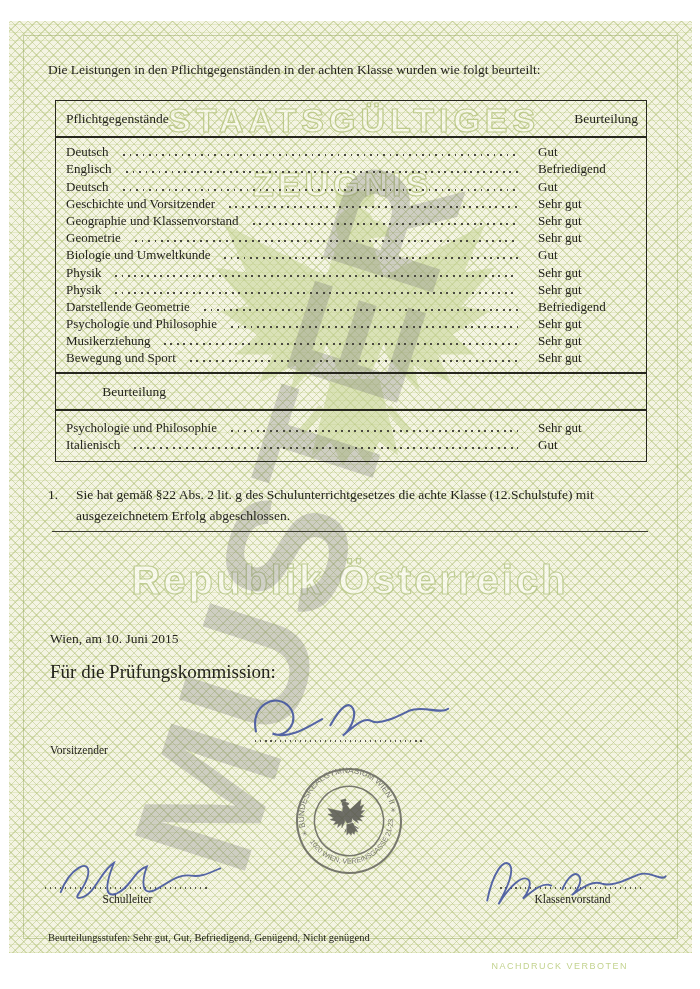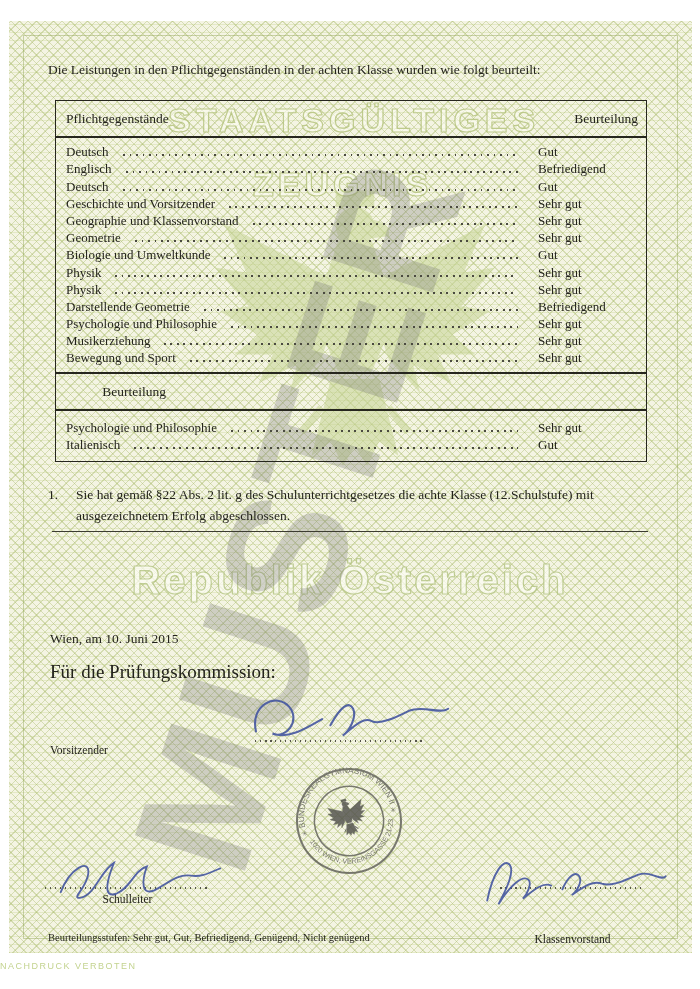--- a/index.html
+++ b/index.html
@@ -69,31 +69,31 @@
   .chair-label{top:744px;font-size:11.5px;}
 
   .sig-line{position:absolute;height:2px;
     background:repeating-linear-gradient(90deg,#55554a 0 1.5px,transparent 1.5px 5px);}
   .sig-line.chair{left:255px;top:740px;width:170px;}
   .sig-line.principal{left:45px;top:887px;width:165px;}
   .sig-line.teacher{left:500px;top:887px;width:145px;}
 
   .small-label{position:absolute;font-size:11.5px;text-align:center;}
   .principal-label{left:45px;top:893px;width:165px;}
-  .teacher-label{left:500px;top:893px;width:145px;margin-top:40px;}
+  .teacher-label{left:500px;top:893px;width:145px;}
 
   .signature{position:absolute;z-index:5;}
   .sig-chair{left:240px;top:686px;width:220px;height:62px;}
   .sig-principal{left:48px;top:850px;width:185px;height:55px;}
   .sig-teacher{left:478px;top:848px;width:195px;height:62px;}
 
   .stamp{position:absolute;left:293px;top:765px;width:112px;height:112px;z-index:4;opacity:0.82;}
 
   .grading-note{position:absolute;left:48px;top:932px;font-size:10.5px;}
-  .reprint-notice{position:absolute;left:0;top:961px;width:628px;text-align:left;
+  .reprint-notice{position:absolute;left:0;top:961px;width:628px;text-align:right;
     font-family:"Liberation Sans",sans-serif;font-size:9px;letter-spacing:1.5px;color:#c3d38f;}
 </style>
 </head>
 <body>
 
 <svg width="0" height="0" style="position:absolute" aria-hidden="true">
   <symbol id="eagle" viewBox="0 0 120 130">
     <rect x="52" y="2" width="16" height="7"></rect>
     <circle cx="60" cy="17" r="8"></circle>
     <path d="M66 14 q9 1 8 7 l-8 1 z"></path>

